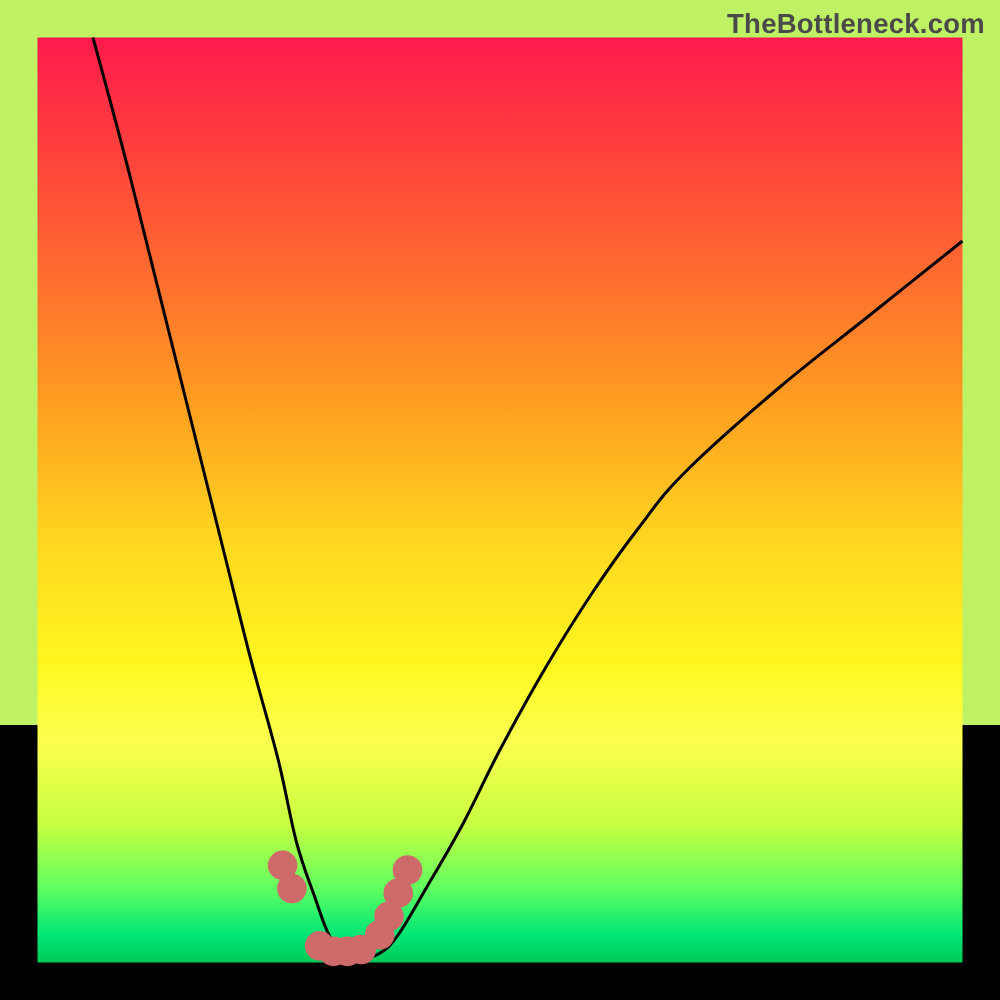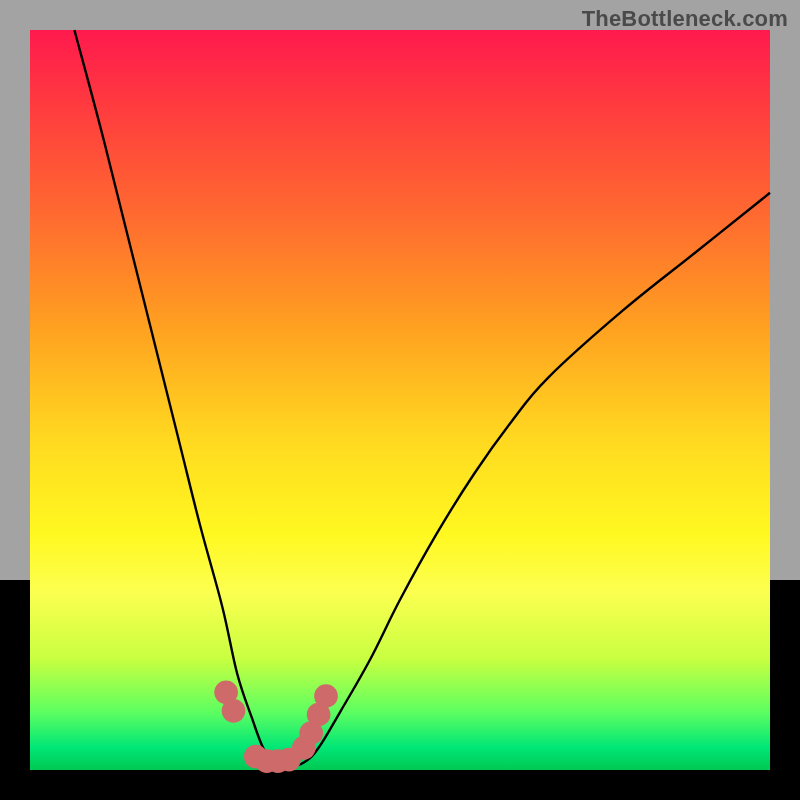--- a/index.html
+++ b/index.html
@@ -8,21 +8,21 @@
     width: 800px;
     height: 800px;
     overflow: hidden;
     background: #000;
     font-family: Arial, Helvetica, sans-serif;
   }
   .frame {
     position: relative;
     width: 800px;
     height: 580px;
-    background: #a3a3a3;
+    background: #bef264;
   }
   .plot-area {
     position: absolute;
     left: 30px;
     top: 30px;
     width: 740px;
     height: 740px;
     
     background: linear-gradient(
       to bottom,

